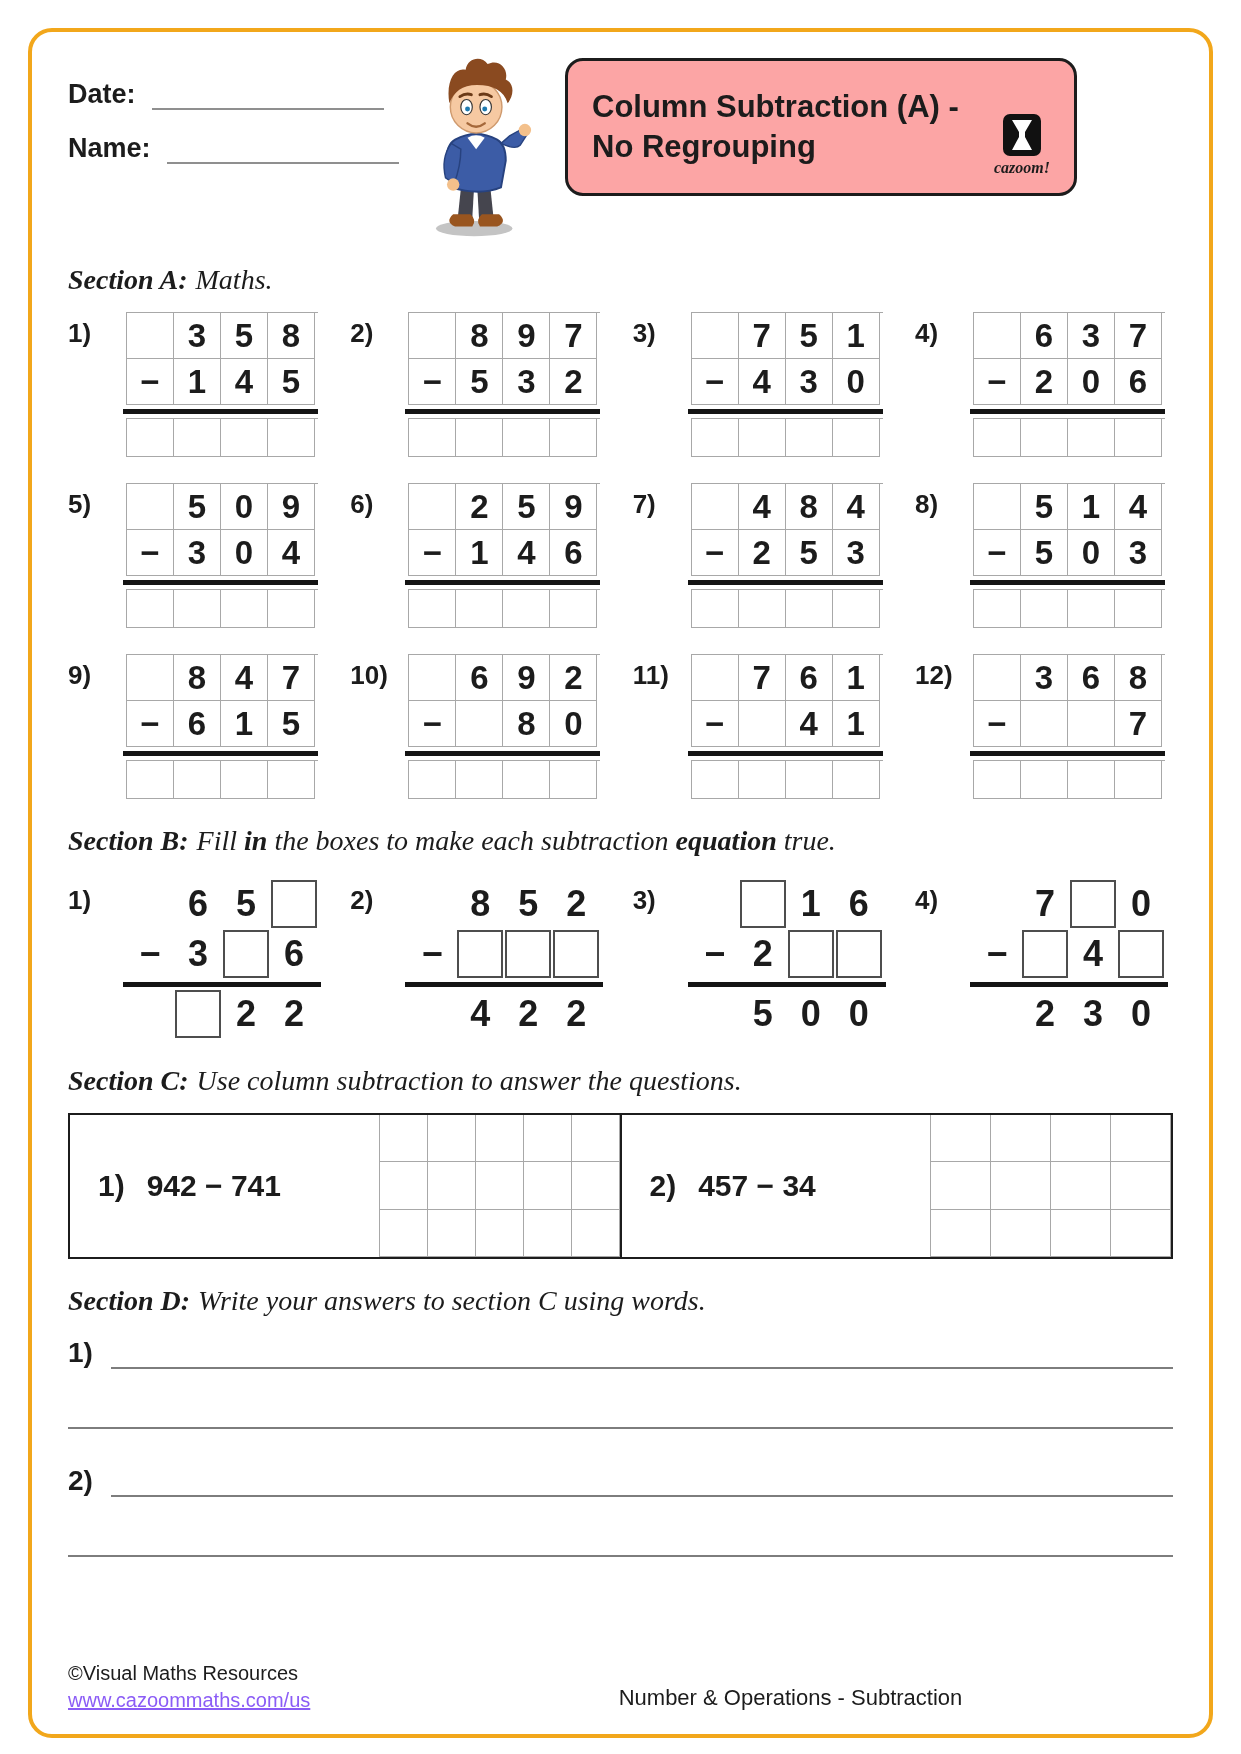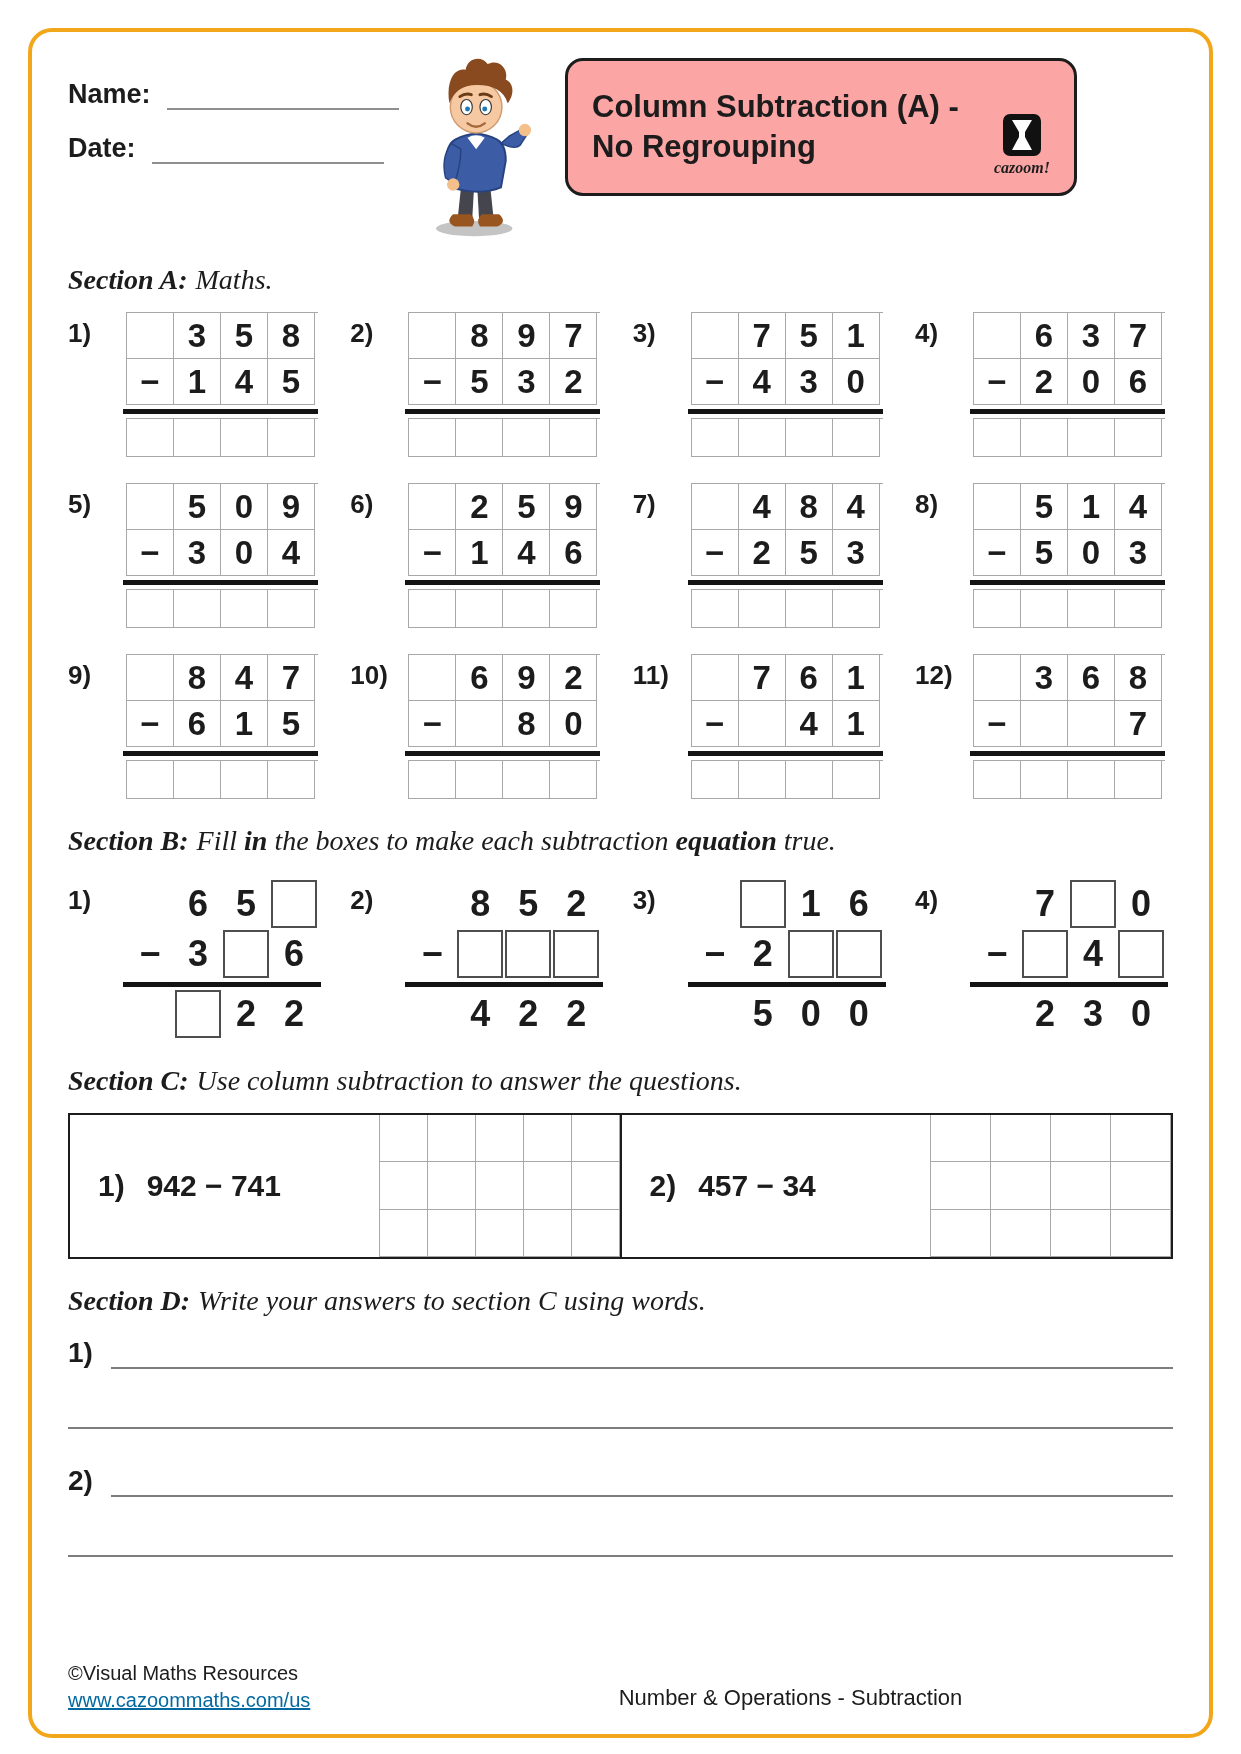--- a/index.html
+++ b/index.html
@@ -55,38 +55,38 @@
   
   .d-item { margin-bottom:32px; }
   .d-row { display:flex; align-items:flex-end; gap:18px; }
   .d-row .plabel { padding:0; font-size:28px; min-width:0; }
   .d-line { flex:1; border-bottom:2px solid #7d7d7d; height:36px; }
   .d-line.full { margin-top:22px; height:38px; width:100%; flex:none; display:block; }
 
   
   .footer { margin-top:auto; display:flex; align-items:flex-end; font-size:20px; line-height:1.35; }
   .f-left { width:340px; }
-  .f-left a { color:#0369a1;text-decoration:underline; }
+  .f-left a { color:#8b5cf6;text-decoration:underline; }
   .f-center { flex:1; text-align:center; font-size:22px; padding-bottom:1px; }
   .f-right { width:150px; font-size:22px; }
 </style>
 </head>
 <body>
 
 <div class="page">
   <div class="frame"></div>
 
   <div class="header">
     <div class="name-date">
       <div class="field">
+        <span>Date:</span>
+        <span class="fline"></span>
+      </div>
+      <div class="field">
         <span>Name:</span>
-        <span class="fline"></span>
-      </div>
-      <div class="field">
-        <span>Date:</span>
         <span class="fline"></span>
       </div>
     </div>
 
     <div class="character">
       <svg viewBox="0 0 130 205" xmlns="http://www.w3.org/2000/svg">
         <ellipse cx="60" cy="193" rx="40" ry="8" fill="#c4c4c4"></ellipse>
         <path d="M47 142 L43 180 L58 182 L60 147 Z" fill="#45454e"></path>
         <path d="M76 142 L80 180 L65 182 L63 147 Z" fill="#45454e"></path>
         <path d="M38 178 q-9 8 2 13 l18 0 q5-7-2-13 Z" fill="#99551f"></path>

